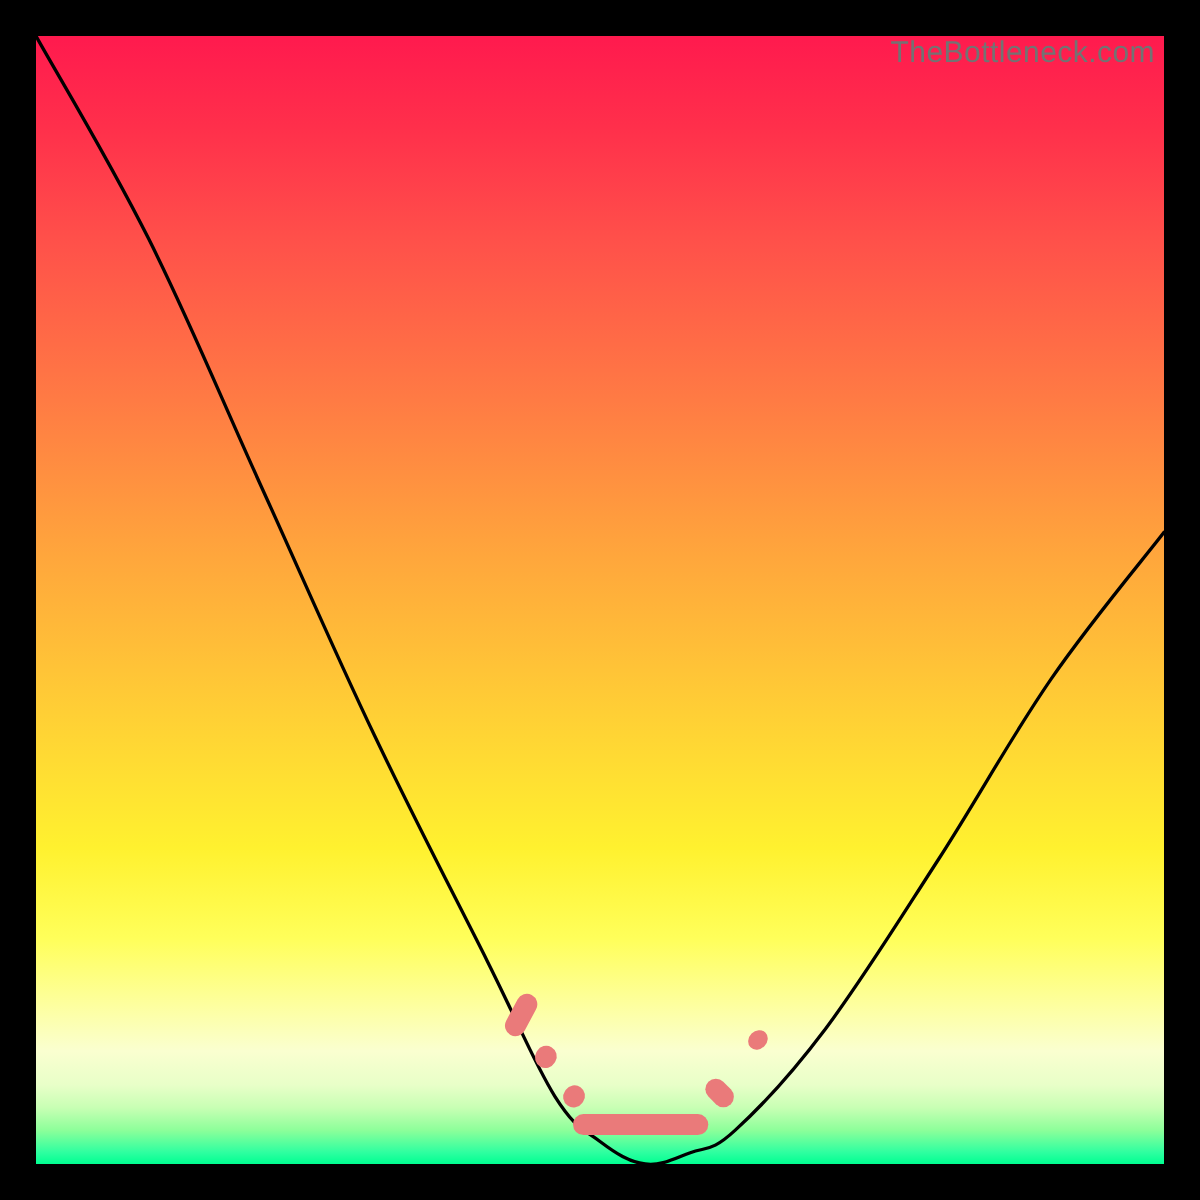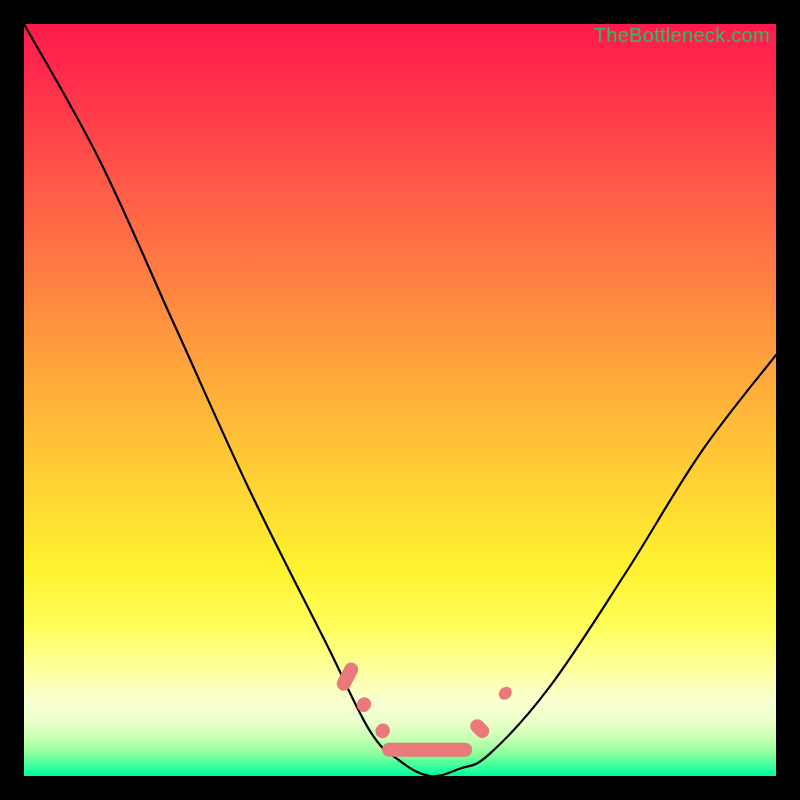--- a/index.html
+++ b/index.html
@@ -33,21 +33,21 @@
       #8dff9a 97%,
       #2dffa0 99%,
       #00ff91 100%
     );
     overflow: hidden;
   }
   .watermark {
     position: absolute;
     top: 24px;
     right: 30px;
-    color: #22c55e;
+    color: #737373;
     font-size: 20px;
     font-weight: 500;
     letter-spacing: 0.3px;
   }
   svg.curve {
     position: absolute;
     left: 0;
     top: 0;
     width: 752px;
     height: 752px;

